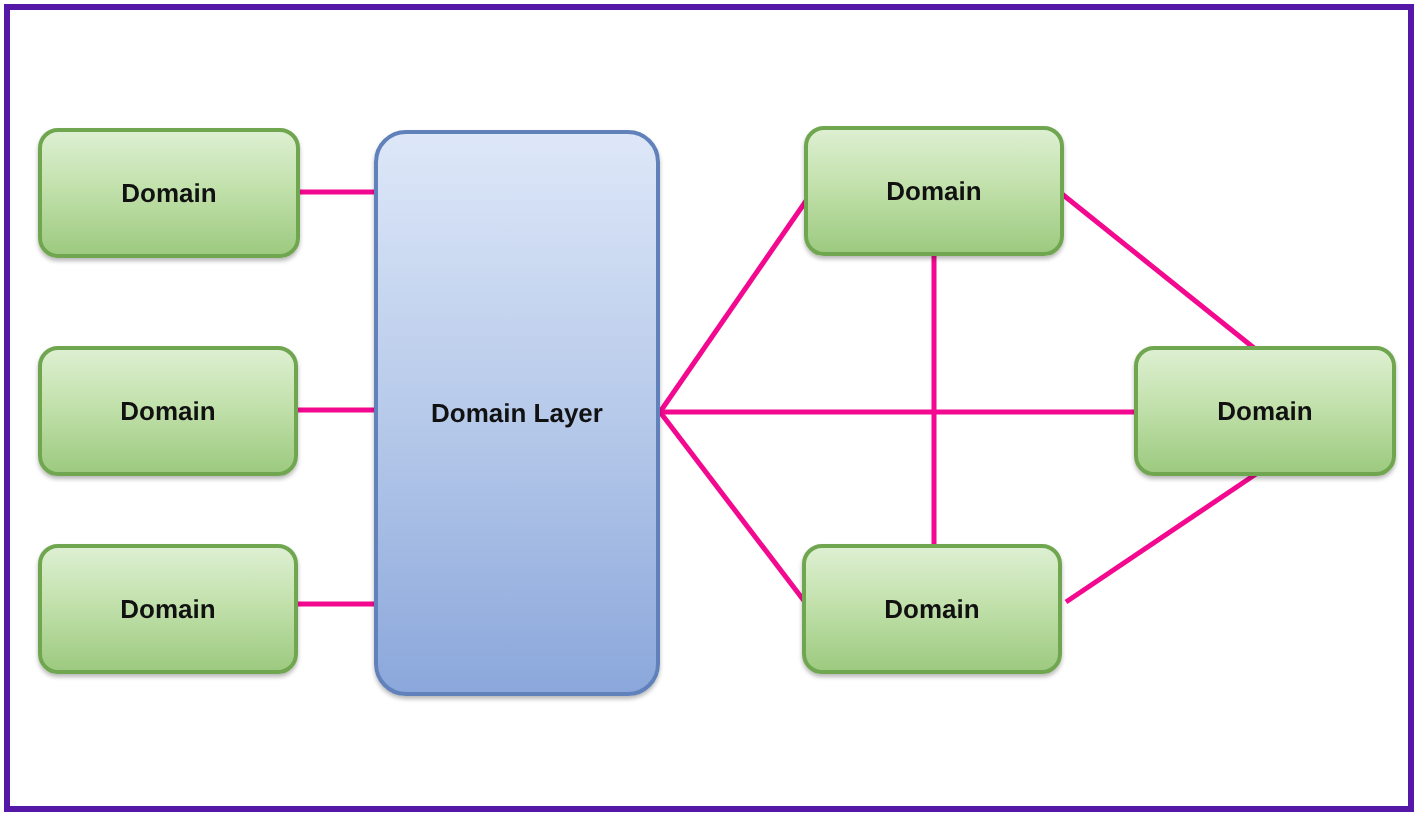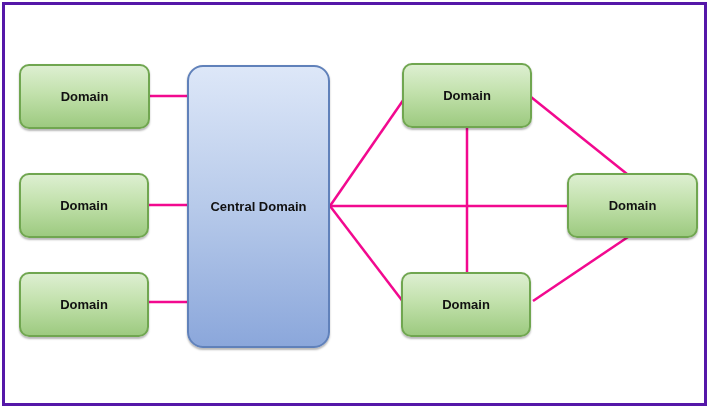--- a/index.html
+++ b/index.html
@@ -91,21 +91,21 @@
 
   <div class="node green" id="node-domain-left-2">
     <span>Domain</span>
   </div>
 
   <div class="node green" id="node-domain-left-3">
     <span>Domain</span>
   </div>
 
   <div class="node blue" id="node-central-layer">
-    <span>Central Domain</span>
+    <span>Domain Layer</span>
   </div>
 
   <div class="node green" id="node-domain-top">
     <span>Domain</span>
   </div>
 
   <div class="node green" id="node-domain-right">
     <span>Domain</span>
   </div>
 

